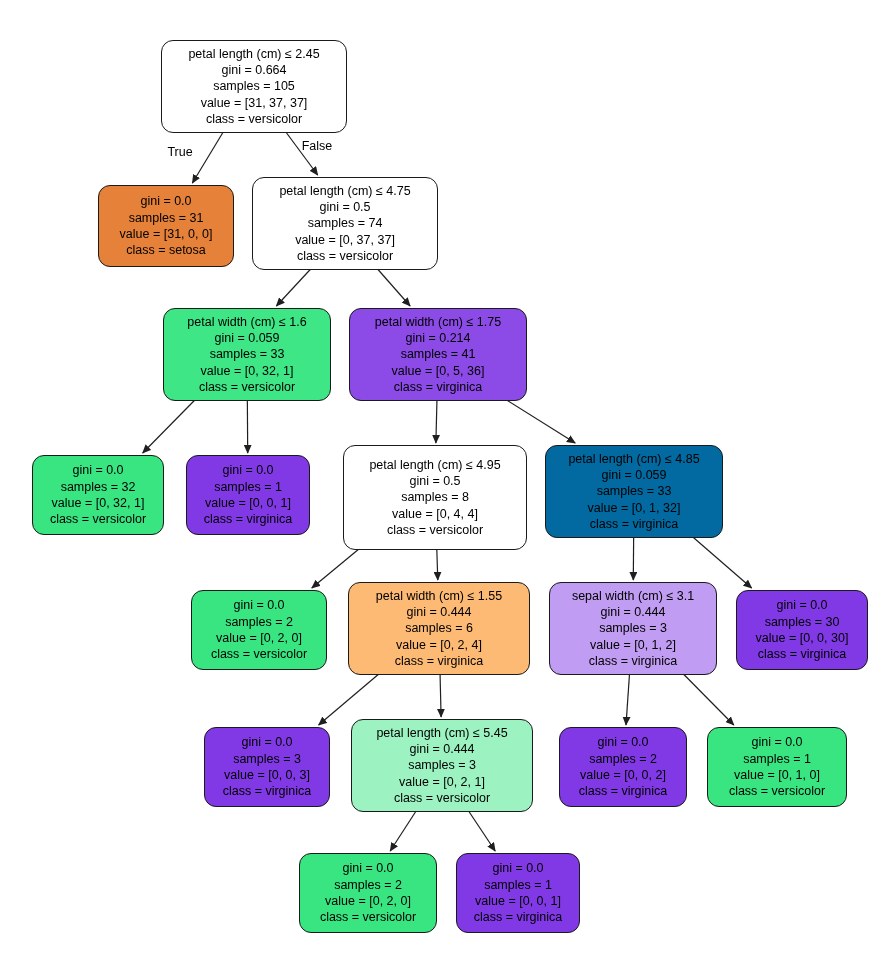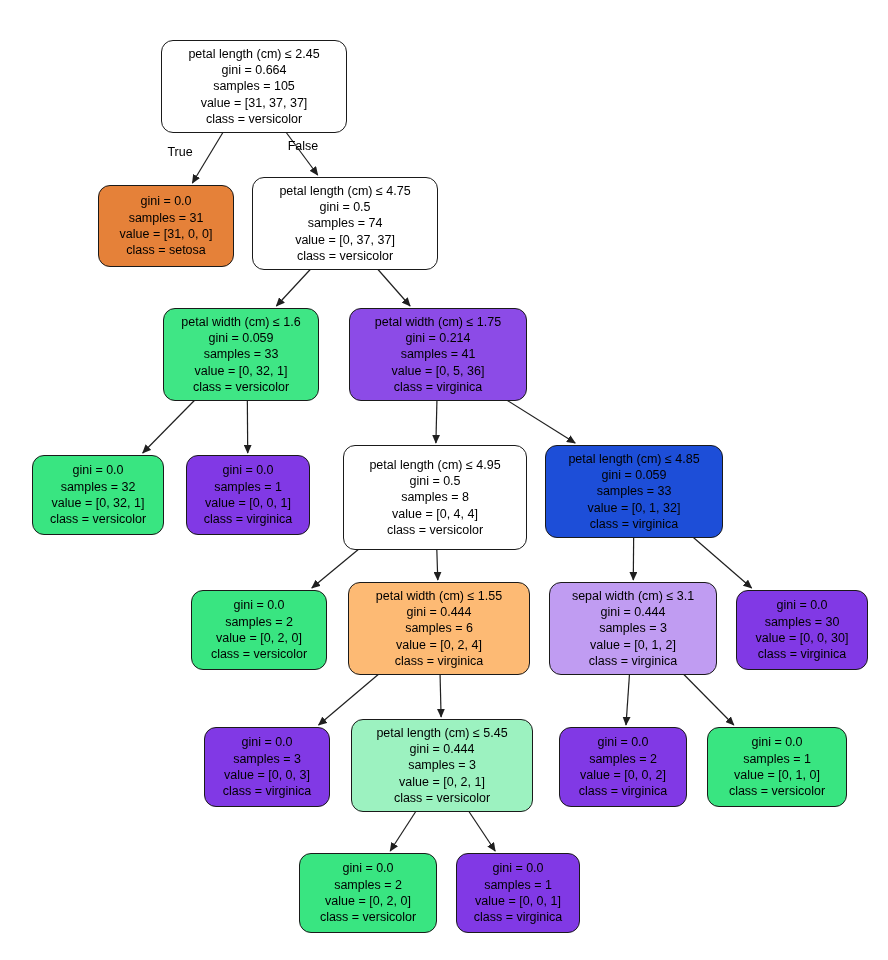--- a/index.html
+++ b/index.html
@@ -93,21 +93,21 @@
         <div class="node-line">value = [31, 0, 0]</div>
         <div class="node-line">class = setosa</div>
       </div>
       <div class="tree-node" style="left: 252px; top: 177px; width: 186px; height: 93px; background: rgb(255, 255, 255);">
         <div class="node-line">petal length (cm) ≤ 4.75</div>
         <div class="node-line">gini = 0.5</div>
         <div class="node-line">samples = 74</div>
         <div class="node-line">value = [0, 37, 37]</div>
         <div class="node-line">class = versicolor</div>
       </div>
-      <div class="tree-node" style="left: 163px; top: 308px; width: 156px; height: 93px; background: rgb(63, 230, 133);">
+      <div class="tree-node" style="left: 163px; top: 308px; width: 168px; height: 93px; background: rgb(63, 230, 133);">
         <div class="node-line">petal width (cm) ≤ 1.6</div>
         <div class="node-line">gini = 0.059</div>
         <div class="node-line">samples = 33</div>
         <div class="node-line">value = [0, 32, 1]</div>
         <div class="node-line">class = versicolor</div>
       </div>
       <div class="tree-node" style="left: 349px; top: 308px; width: 178px; height: 93px; background: rgb(140, 75, 231);">
         <div class="node-line">petal width (cm) ≤ 1.75</div>
         <div class="node-line">gini = 0.214</div>
         <div class="node-line">samples = 41</div>
@@ -126,21 +126,21 @@
         <div class="node-line">value = [0, 0, 1]</div>
         <div class="node-line">class = virginica</div>
       </div>
       <div class="tree-node" style="left: 343px; top: 445px; width: 184px; height: 105px; background: rgb(255, 255, 255);">
         <div class="node-line">petal length (cm) ≤ 4.95</div>
         <div class="node-line">gini = 0.5</div>
         <div class="node-line">samples = 8</div>
         <div class="node-line">value = [0, 4, 4]</div>
         <div class="node-line">class = versicolor</div>
       </div>
-      <div class="tree-node" style="left: 545px; top: 445px; width: 178px; height: 93px; background: #1d4ed8;">
+      <div class="tree-node" style="left: 545px; top: 445px; width: 178px; height: 93px; background: #0369a1;">
         <div class="node-line">petal length (cm) ≤ 4.85</div>
         <div class="node-line">gini = 0.059</div>
         <div class="node-line">samples = 33</div>
         <div class="node-line">value = [0, 1, 32]</div>
         <div class="node-line">class = virginica</div>
       </div>
       <div class="tree-node" style="left: 191px; top: 590px; width: 136px; height: 80px; background: rgb(57, 229, 129);">
         <div class="node-line">gini = 0.0</div>
         <div class="node-line">samples = 2</div>
         <div class="node-line">value = [0, 2, 0]</div>
@@ -199,15 +199,15 @@
       </div>
       <div class="tree-node" style="left: 456px; top: 853px; width: 124px; height: 80px; background: rgb(129, 57, 229);">
         <div class="node-line">gini = 0.0</div>
         <div class="node-line">samples = 1</div>
         <div class="node-line">value = [0, 0, 1]</div>
         <div class="node-line">class = virginica</div>
       </div>
     </div>
   <div id="labels-group">
       <div class="edge-label" style="left: 180px; top: 152px;">True</div>
-      <div class="edge-label" style="left: 303px; top: 146px;">False</div>
+      <div class="edge-label" style="left: 317px; top: 146px;">False</div>
     </div>
 </div>
 
 </body></html>

